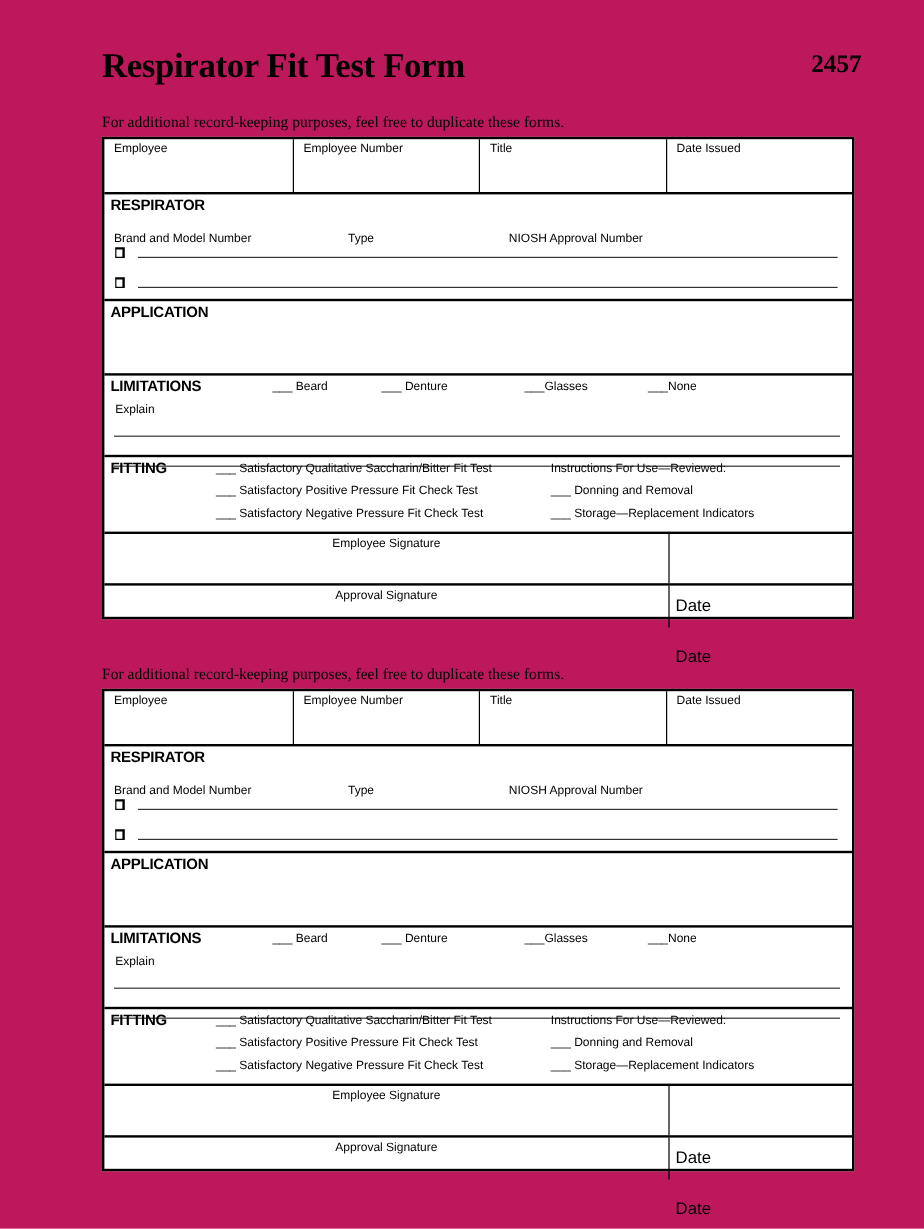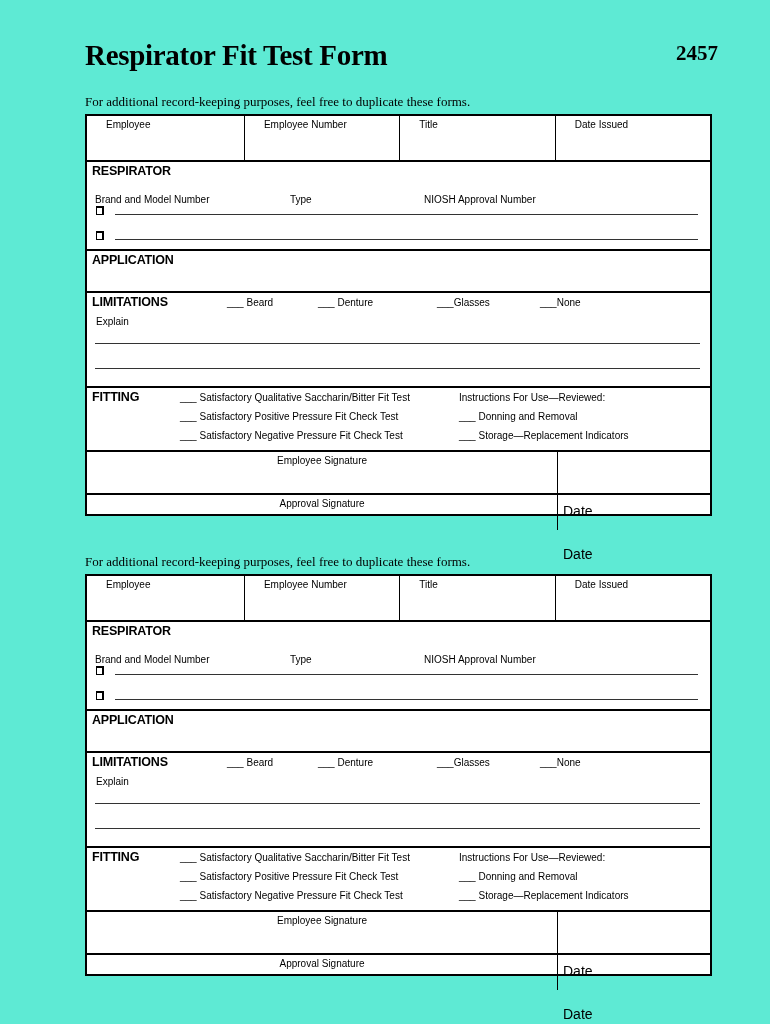--- a/index.html
+++ b/index.html
@@ -1,36 +1,36 @@
 <!DOCTYPE html>
 <html><head>
 <meta charset="utf-8">
 <style>
   html,body{margin:0;padding:0;background:#fff;}
   .page{
-    position:relative;width:770px;height:1024px;background:#5eead4;color:#000;
+    position:relative;width:770px;height:1024px;background:#be185d;color:#000;
     font-family:"Liberation Sans",sans-serif;overflow:hidden;
   }
   .header{position:absolute;left:85px;top:40px;width:633px;display:flex;
     justify-content:space-between;align-items:flex-start;}
   .title{font-family:"Liberation Serif",serif;font-weight:bold;font-size:29px;
     line-height:1.05;letter-spacing:-0.3px;}
   .formnum{font-family:"Liberation Serif",serif;font-weight:bold;font-size:21px;
     line-height:1;margin-top:3px;}
 
   .copy{position:absolute;left:85px;width:627px;}
   #copy-slot-1{top:94px;}
   #copy-slot-2{top:554px;}
   .note{font-family:"Liberation Serif",serif;font-size:13px;line-height:16px;margin:0 0 4px 0;}
 
   .ftable{position:relative;height:402px;border:2px solid #000;box-sizing:border-box;background:#fff;}
 
   
   .row1{display:flex;height:44px;box-sizing:border-box;}
-  .row1 .cell{box-sizing:border-box;padding:3px 19px;font-size:10px;border-right:1px solid #000;}
+  .row1 .cell{box-sizing:border-box;padding:3px 8px;font-size:10px;border-right:1px solid #000;}
   .row1 .c1{width:25.35%;}
   .row1 .c2{width:24.95%;}
   .row1 .c3{width:24.95%;}
   .row1 .c4{flex:1;border-right:none;}
 
   
   .sec{position:relative;box-sizing:border-box;border-top:2px solid #000;}
   .sec-title{position:absolute;left:5px;top:2px;font-size:12.5px;font-weight:bold;letter-spacing:-0.2px;}
 
   .resp{height:89px;}
@@ -40,21 +40,21 @@
   .rl-niosh{left:337px;}
   .cbrow{position:absolute;left:9px;right:12px;display:flex;align-items:flex-end;height:10px;}
   .cbrow1{top:43px;}
   .cbrow2{top:68px;}
   .checkbox{width:8px;height:9px;box-sizing:border-box;border:1px solid #000;
     border-top-width:2px;border-right-width:2px;background:#fff;}
   .writeline{flex:1;margin-left:11px;border-bottom:1px solid #333;height:100%;}
 
   .appsec{height:42px;}
 
-  .lim{height:95px;}
+  .lim{height:68px;margin-top:20px;}
   .opt{position:absolute;top:4px;font-size:10px;white-space:pre;}
   .opt1{left:140px;}
   .opt2{left:231px;}
   .opt3{left:350px;}
   .opt4{left:453px;}
   .explain{position:absolute;left:9px;top:23px;font-size:10px;}
   .limline{position:absolute;left:8px;right:10px;border-bottom:1px solid #333;height:0;}
   .limline1{top:50px;}
   .limline2{top:75px;}
 

